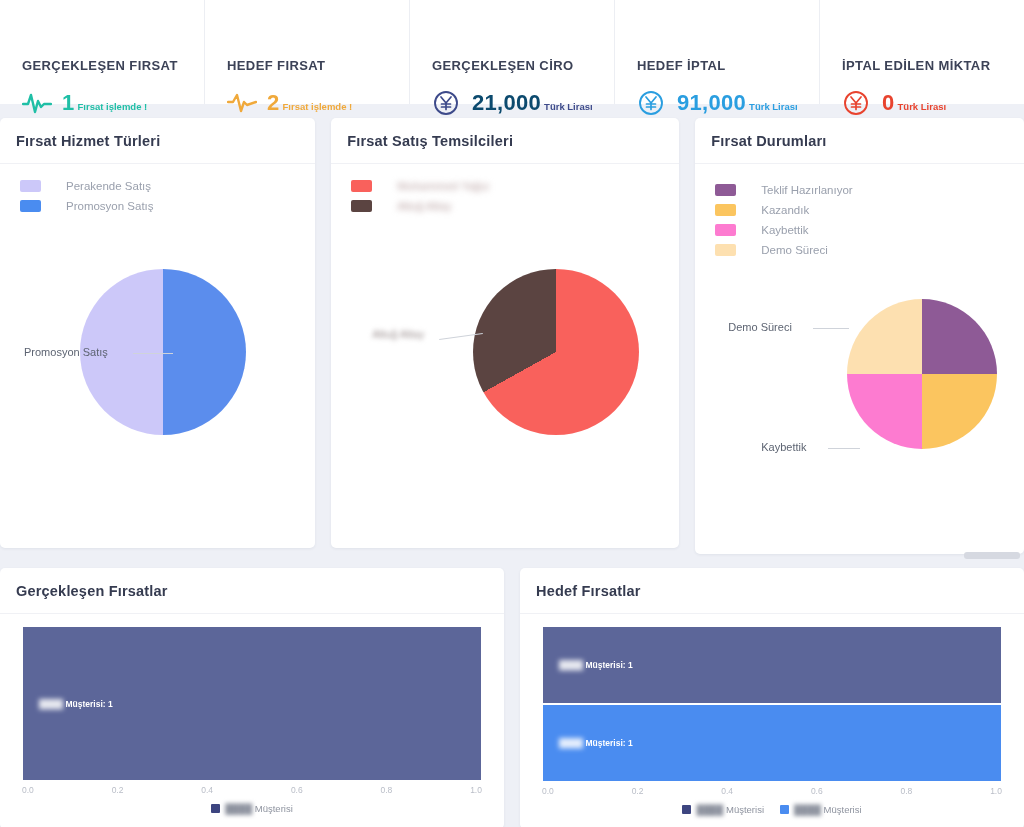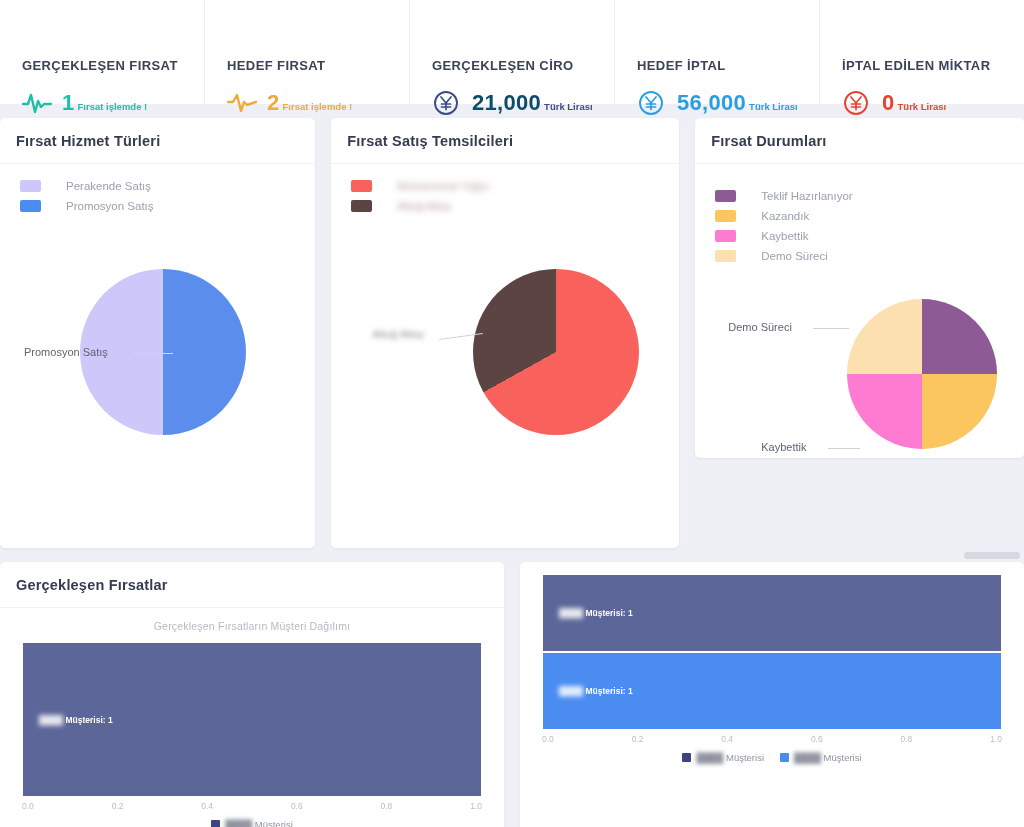--- a/index.html
+++ b/index.html
@@ -157,21 +157,21 @@
     </div>
 
     <div class="kpi-card">
       <div class="kpi-title">HEDEF İPTAL</div>
       <div class="kpi-body">
         <svg class="kpi-icon" viewBox="0 0 30 26">
           <circle cx="14" cy="13" r="11" fill="none" stroke="#2a9ee0" stroke-width="1.9"></circle>
           <path d="M9 7 L14 13 L19 7 M9.5 14 H18.5 M9.5 17 H18.5 M14 13 V19.5" fill="none" stroke="#2a9ee0" stroke-width="1.7" stroke-linecap="round"></path>
         </svg>
         <div class="kpi-valwrap">
-          <span class="kpi-value" style="color:#2a9ee0">56,000</span>
+          <span class="kpi-value" style="color:#2a9ee0">91,000</span>
           <span class="kpi-unit" style="color:#2a9ee0">Türk Lirası</span>
         </div>
       </div>
     </div>
 
     <div class="kpi-card">
       <div class="kpi-title">İPTAL EDİLEN MİKTAR</div>
       <div class="kpi-body">
         <svg class="kpi-icon" viewBox="0 0 30 26">
           <circle cx="14" cy="13" r="11" fill="none" stroke="#e8432e" stroke-width="1.9"></circle>
@@ -230,26 +230,26 @@
 
         <div class="pie-wrap" style="left:142px;top:105px">
           <div class="pie" style="width:166px;height:166px;
                background:conic-gradient(#f9615c 0deg 241deg, #5b4441 241deg 360deg);"></div>
         </div>
         <div class="leader" style="left:108px;top:172px;width:44px;transform:rotate(-8deg)"></div>
         <div class="pie-cb blur" style="left:41px;top:164px">Altuğ Altay</div>
       </div>
     </div>
 
-    <div class="card" style="width:340px;height:340px">
+    <div class="card" style="width:340px;height:436px">
       <div class="card-head">
         <div class="card-title">Fırsat Durumları</div>
       </div>
       <div class="card-body">
-        <div class="legend" style="top:26px">
+        <div class="legend" style="top:20px">
           <div class="legend-item">
             <span class="legend-sw" style="background:#8e5a96"></span>
             <span class="legend-lbl">Teklif Hazırlanıyor</span>
           </div>
           <div class="legend-item">
             <span class="legend-sw" style="background:#fbc55f"></span>
             <span class="legend-lbl">Kazandık</span>
           </div>
           <div class="legend-item">
             <span class="legend-sw" style="background:#fd7bd0"></span>
@@ -277,21 +277,20 @@
 
   <div class="scrollbar-nub"></div>
 
   <div class="bar-row">
 
     <div class="bar-card" style="max-width:504px">
       <div class="card-head">
         <div class="card-title">Gerçekleşen Fırsatlar</div>
       </div>
       <div class="bar-plot">
-        <div class="bar-chart-title">Gerçekleşen Fırsatların Müşteri Dağılımı</div>
         <div class="bars">
           <div class="bar" style="width:100%;height:155px;background:#5c6699">
             <span class="bar-lbl"><span class="redtext">████</span> <span>Müşterisi: 1</span></span>
           </div>
         </div>
         <div class="axis">
           <span class="tick">0.0</span>
           <span class="tick">0.2</span>
           <span class="tick">0.4</span>
           <span class="tick">0.6</span>
@@ -301,20 +300,23 @@
         <div class="bar-legend">
           <div class="bl-item">
             <span class="bl-sw" style="background:#3d4580"></span>
             <span class="bl-txt"><span class="redtext">████</span> <span>Müşterisi</span></span>
           </div>
         </div>
       </div>
     </div>
 
     <div class="bar-card" style="max-width:504px">
+      <div class="card-head">
+        <div class="card-title">Hedef Fırsatlar</div>
+      </div>
       <div class="bar-plot">
         <div class="bars">
           <div class="bar" style="width:100%;height:78px;background:#5c6699">
             <span class="bar-lbl"><span class="redtext">████</span> <span>Müşterisi: 1</span></span>
           </div>
           <div class="bar" style="width:100%;height:78px;background:#4a8cf0">
             <span class="bar-lbl"><span class="redtext">████</span> <span>Müşterisi: 1</span></span>
           </div>
         </div>
         <div class="axis">

